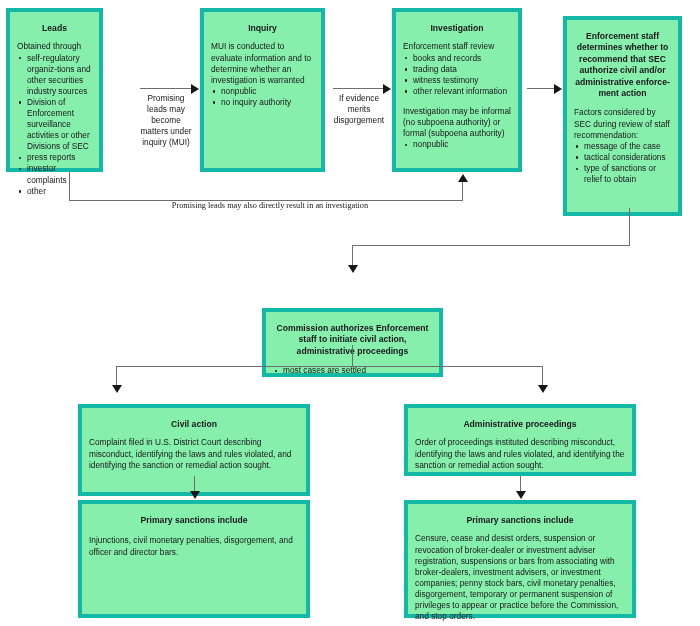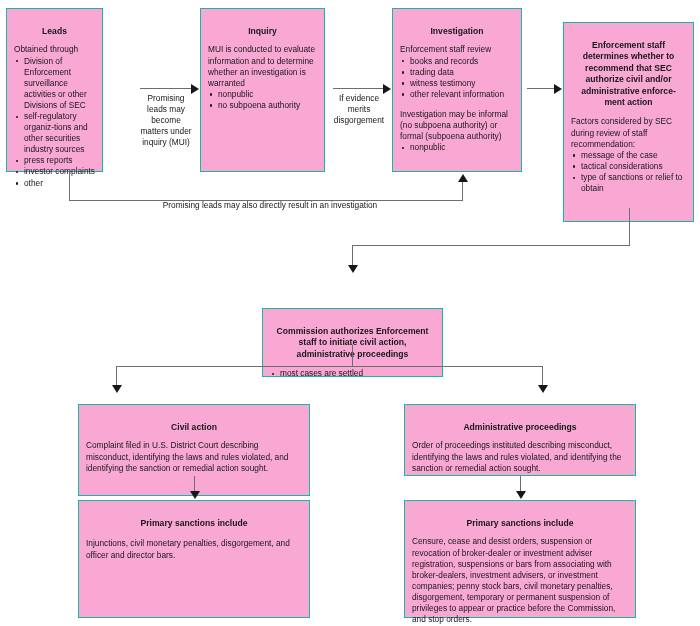--- a/index.html
+++ b/index.html
@@ -10,23 +10,23 @@
   #canvas{
     position:relative;
     width:700px;
     height:626px;
     background:#ffffff;
     overflow:hidden;
   }
   .box{
     position:absolute;
     box-sizing:border-box;
-    border:1px solid #14b8a6;
-    background:#f9a8d4;
-    padding:16px 7px 5px 7px;
+    border:4px solid #14b8a6;
+    background:#86efac;
+    padding:10px 7px 5px 7px;
     font-size:8.3px;
     line-height:11.1px;
     color:#17171a;
   }
   .box .title{
     display:block;
     font-weight:bold;
     text-align:center;
     font-size:8.6px;
     line-height:11.4px;
@@ -84,53 +84,53 @@
 </style>
 </head>
 <body>
 
 <div id="canvas">
 
   <div class="box" style="left:6px;top:8px;width:97px;height:164px;">
     <span class="title">Leads</span>
     <p>Obtained through</p>
     <ul class="tight">
+      <li>self-regulatory organiz-tions and other securities industry sources</li>
       <li>Division of Enforcement surveillance activities or other Divisions of SEC</li>
-      <li>self-regulatory organiz-tions and other securities industry sources</li>
       <li>press reports</li>
       <li>investor complaints</li>
       <li>other</li>
     </ul>
   </div>
 
   <div class="box" style="left:200px;top:8px;width:125px;height:164px;">
     <span class="title">Inquiry</span>
     <p>MUI is conducted to evaluate information and to determine whether an investigation is warranted</p>
     <ul class="spaced">
       <li>nonpublic</li>
-      <li>no subpoena authority</li>
+      <li>no inquiry authority</li>
     </ul>
   </div>
 
   <div class="box" style="left:392px;top:8px;width:130px;height:164px;">
     <span class="title">Investigation</span>
     <p>Enforcement staff review</p>
     <ul class="spaced">
       <li>books and records</li>
       <li>trading data</li>
       <li>witness testimony</li>
       <li>other relevant information</li>
     </ul>
     <p class="gap">Investigation may be informal (no subpoena authority) or formal (subpoena authority)</p>
     <ul class="tight">
       <li>nonpublic</li>
     </ul>
   </div>
 
-  <div class="box" style="left:563px;top:22px;width:131px;height:200px;">
+  <div class="box" style="left:563px;top:16px;width:119px;height:200px;">
     <span class="title multi">Enforcement staff determines whether to recommend that SEC authorize civil and/or administrative enforce-ment action</span>
     <p>Factors considered by SEC during review of staff recommendation:</p>
     <ul class="spaced">
       <li>message of the case</li>
       <li>tactical considerations</li>
       <li>type of sanctions or relief to obtain</li>
     </ul>
   </div>
 
   <div class="hline" style="left:140px;top:88px;width:52px;"></div>
@@ -141,21 +141,21 @@
   <div class="arrow-r" style="left:383px;top:83.5px;"></div>
   <div class="edge-label" style="left:330px;top:93px;width:58px;">If evidence merits disgorgement</div>
 
   <div class="hline" style="left:527px;top:88px;width:28px;"></div>
   <div class="arrow-r" style="left:554px;top:83.5px;"></div>
 
   <div class="vline" style="left:69px;top:172px;height:29px;"></div>
   <div class="hline" style="left:69px;top:200px;width:394px;"></div>
   <div class="vline" style="left:462px;top:182px;height:19px;"></div>
   <div class="arrow-u" style="left:457.5px;top:174px;"></div>
-  <div class="edge-label" style="left:110px;top:200px;width:320px;">Promising leads may also directly result in an investigation</div>
+  <div class="edge-label" style="left:110px;top:200px;width:320px;font-family:Liberation Serif, serif;">Promising leads may also directly result in an investigation</div>
 
   <div class="vline" style="left:629px;top:208px;height:38px;"></div>
   <div class="hline" style="left:352px;top:245px;width:278px;"></div>
   <div class="vline" style="left:352px;top:245px;height:21px;"></div>
   <div class="arrow-d" style="left:347.5px;top:265px;"></div>
 
   <div class="box" style="left:262px;top:276px;width:181px;height:69px;margin-top:32px;">
     <span class="title multi">Commission authorizes Enforcement staff to initiate civil action, administrative proceedings</span>
     <ul class="tight">
       <li>most cases are settled</li>

